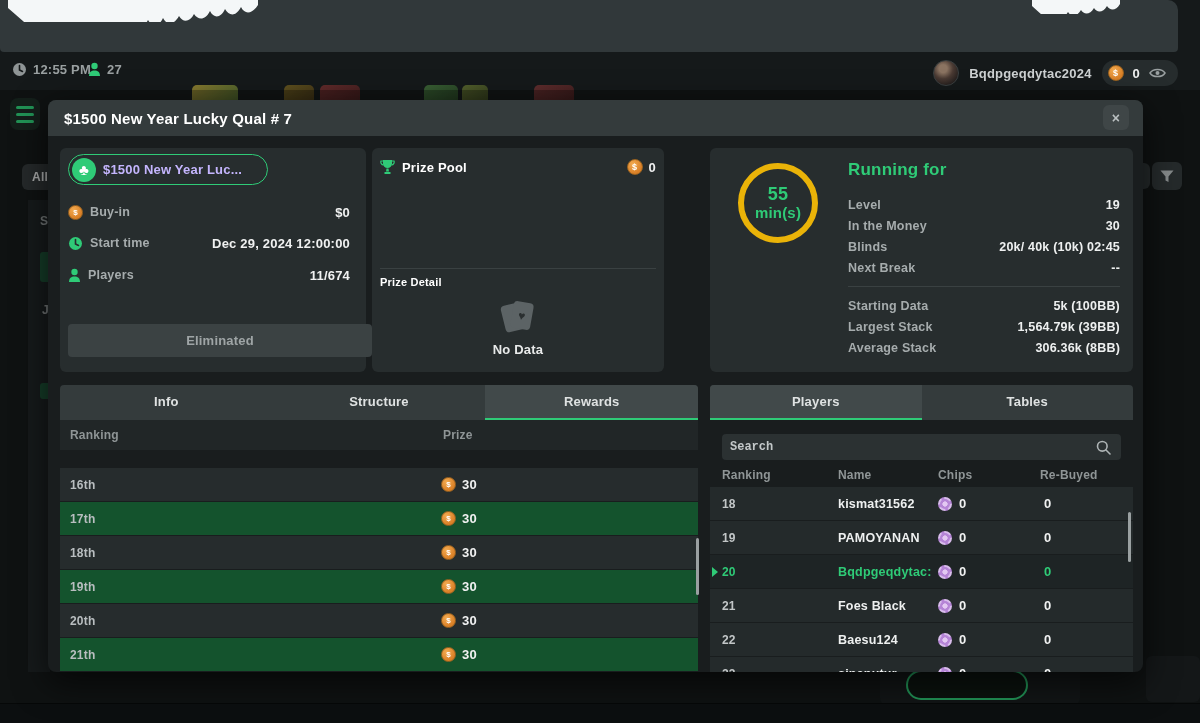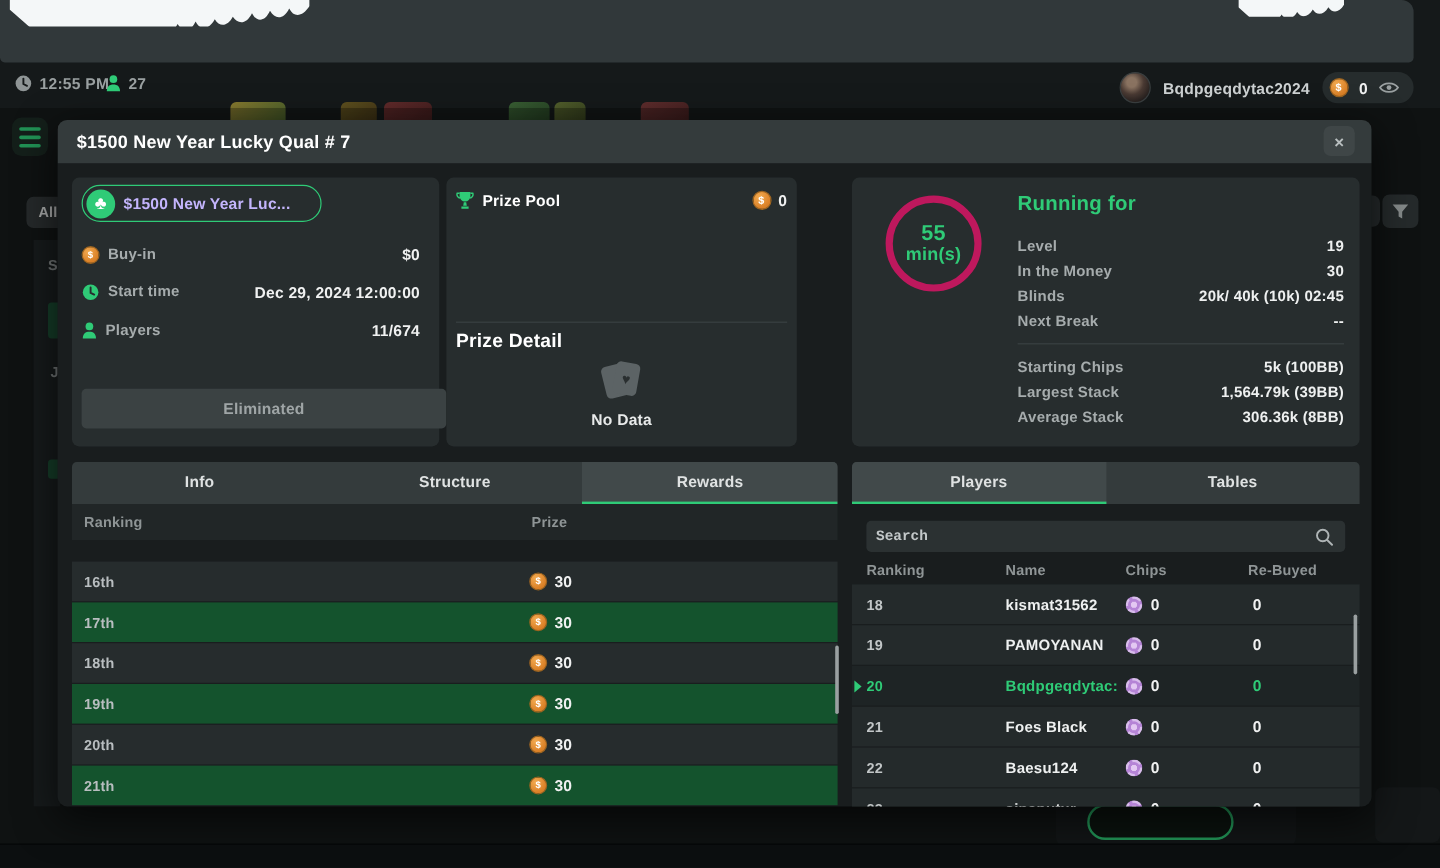--- a/index.html
+++ b/index.html
@@ -102,34 +102,34 @@
     background:#3b4243; border-radius:4px; color:#9fa5a6; font-size:13px;
     display:flex; align-items:center; justify-content:center; }
 
   
   .mid-head { position:absolute; left:8px; right:8px; top:10px; height:18px;
     display:flex; align-items:center; gap:7px; }
   .mid-head .ttl { color:#fff; font-size:13px; }
   .mid-head .right { margin-left:auto; display:flex; align-items:center; gap:6px;
     color:#f0f1f1; font-size:13px; }
   .mid-divider { position:absolute; left:8px; right:8px; top:120px; height:1px; background:#3a4142; }
-  .prize-detail { position:absolute; left:8px; top:128px; color:#fff; font-size:16px; }
+  .prize-detail { position:absolute; left:8px; top:128px; color:#fff; font-size:11px; }
   .nodata-wrap { position:absolute; left:0; right:0; top:152px; display:flex;
     flex-direction:column; align-items:center; gap:8px; }
   .cards-ico { position:relative; width:34px; height:34px; }
   .cards-ico .c1,.cards-ico .c2 { position:absolute; width:20px; height:27px;
     background:#5c6365; border-radius:4px; }
   .cards-ico .c1 { left:2px; top:4px; transform:rotate(-14deg); }
   .cards-ico .c2 { left:11px; top:2px; transform:rotate(10deg);
     display:flex; align-items:center; justify-content:center; color:#2a2f30; font-size:12px; }
   .nodata-txt { color:#e8eaea; font-size:13px; }
 
   
   .timer-ring { position:absolute; left:28px; top:15px; width:80px; height:80px;
-    border:6px solid #be185d; border-radius:50%; display:flex; flex-direction:column;
+    border:6px solid #eab308; border-radius:50%; display:flex; flex-direction:column;
     align-items:center; justify-content:center; color:#2fcb77; }
   .timer-ring .v { font-size:18px; line-height:19px; }
   .timer-ring .u { font-size:15px; line-height:17px; }
   .run-title { position:absolute; left:138px; top:12px; color:#2fcb77; font-size:17px; }
   .run-rows { position:absolute; left:138px; right:13px; top:46px; }
   .run-row { display:flex; height:21px; align-items:center;text-align:right; }
   .run-row .lbl { color:#a6acad; font-size:12.5px; }
   .run-row .val { margin-left:auto; color:#eef0f0; font-size:12.5px; }
   .run-divider { position:absolute; left:138px; right:13px; top:138px; height:1px; background:#3a4142; }
   .stat-rows { position:absolute; left:138px; right:13px; top:147px; }
@@ -332,21 +332,21 @@
             <span class="val">20k/ 40k (10k) 02:45</span>
           </div>
         <div class="run-row">
             <span class="lbl">Next Break</span>
             <span class="val">--</span>
           </div>
       </div>
       <div class="run-divider"></div>
       <div class="stat-rows">
         <div class="run-row">
-            <span class="lbl">Starting Chips</span>
+            <span class="lbl">Starting Data</span>
             <span class="val">5k (100BB)</span>
           </div>
         <div class="run-row">
             <span class="lbl">Largest Stack</span>
             <span class="val">1,564.79k (39BB)</span>
           </div>
         <div class="run-row">
             <span class="lbl">Average Stack</span>
             <span class="val">306.36k (8BB)</span>
           </div>

